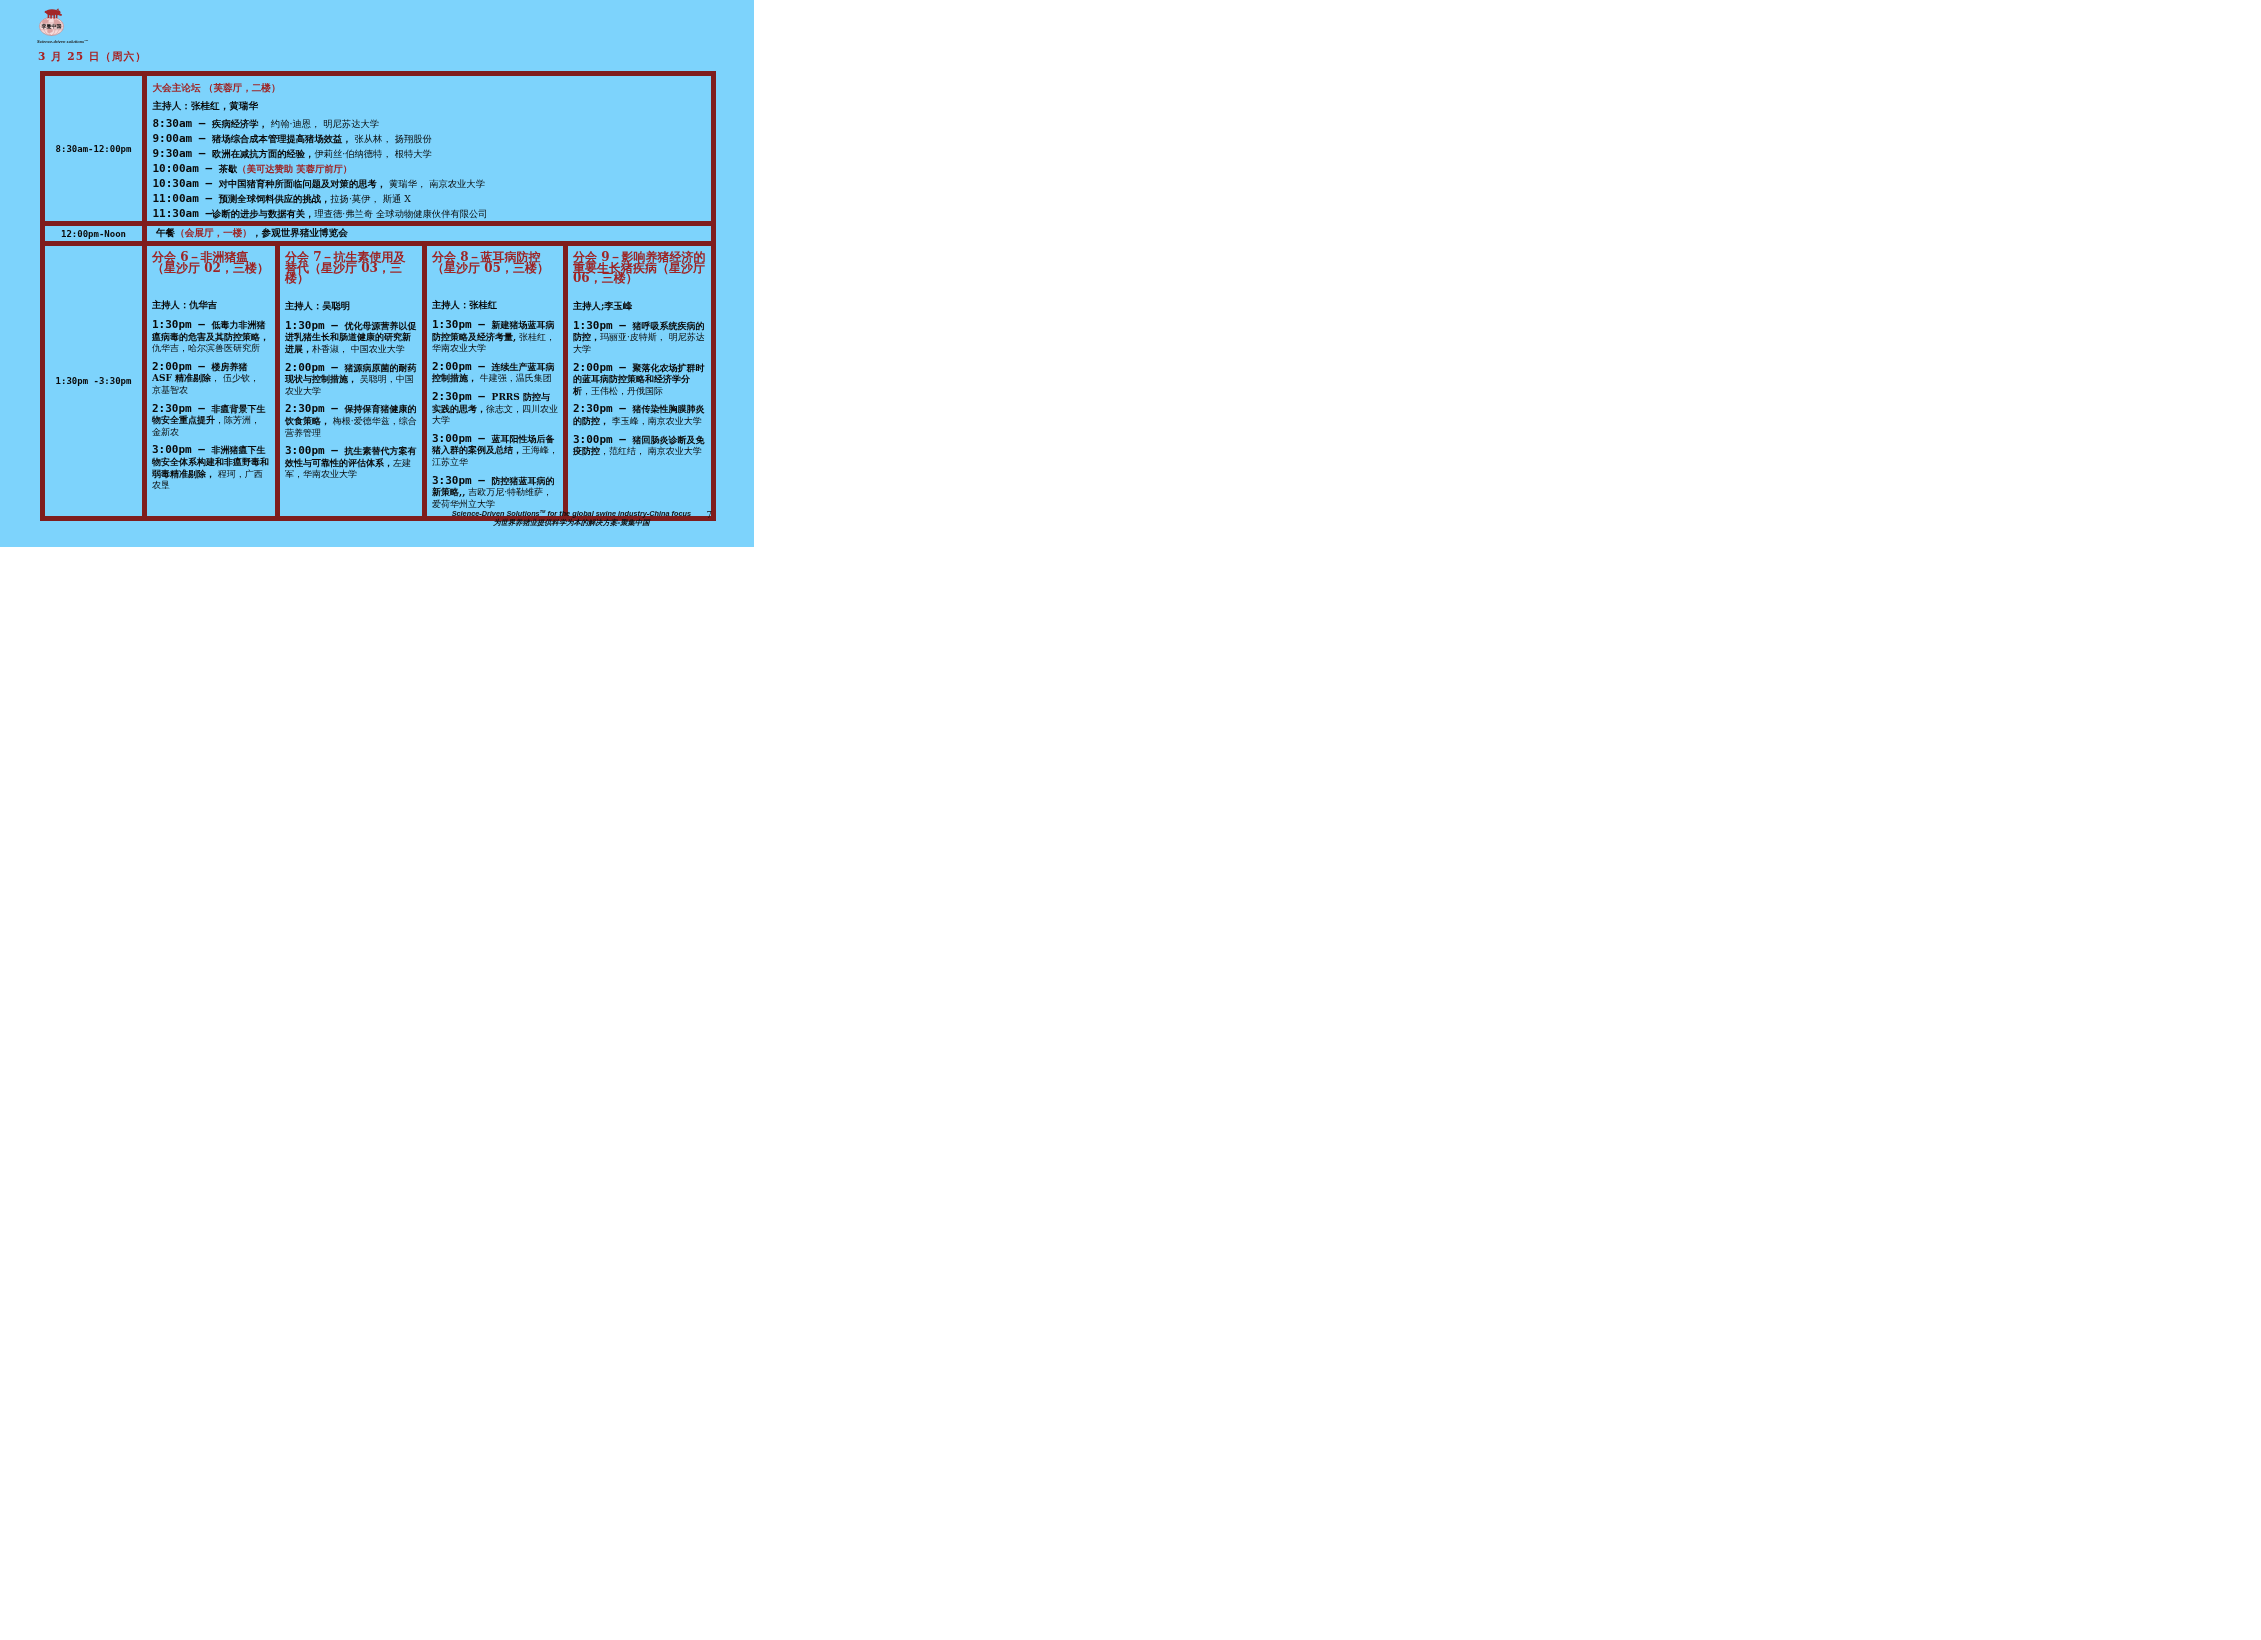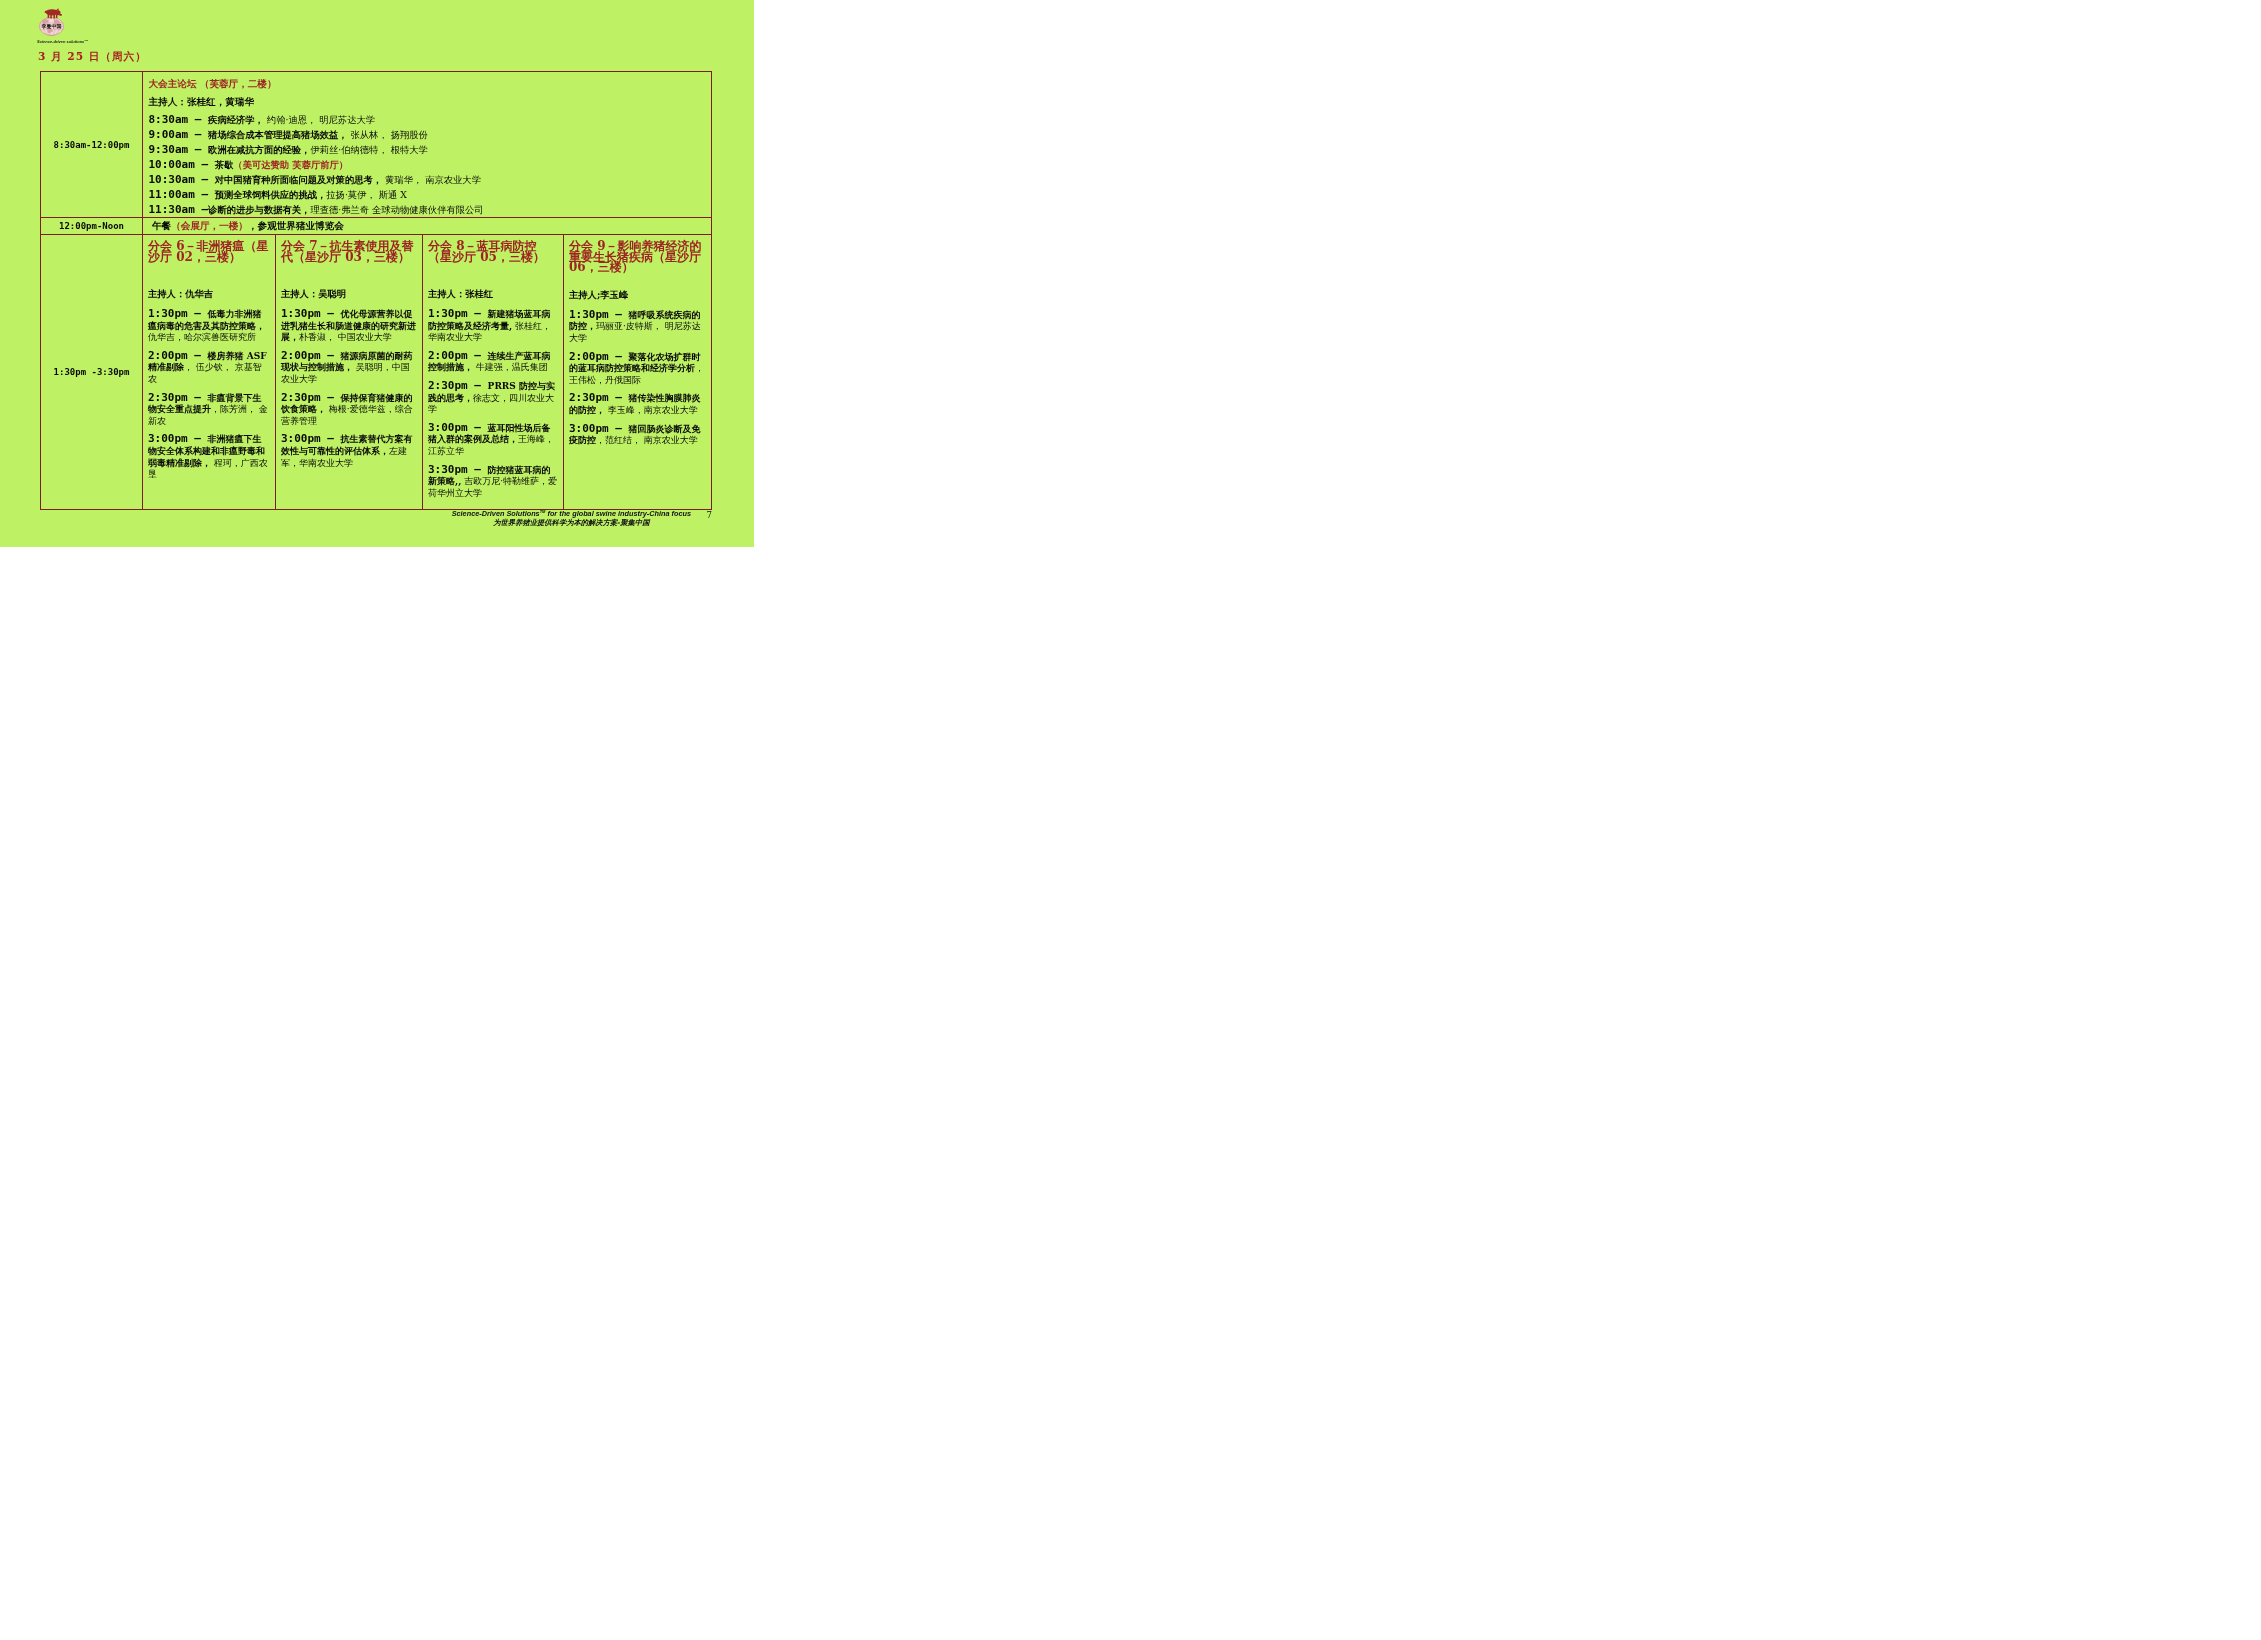--- a/index.html
+++ b/index.html
@@ -1,37 +1,37 @@
 <!DOCTYPE html>
 <html style="font-size:8px"><head>
 <meta charset="utf-8">
 <style>
   html,body { margin:0; padding:0; background:#ffffff; }
   .page {
-    position:relative; width:754px; height:547px; background:#bef264;
+    position:relative; width:754px; height:547px; background:#7dd3fc;
     font-family:"DejaVu Serif","Liberation Serif",serif; color:#0a0a0a; overflow:hidden;
   }
   
   .logo { position:absolute; left:37px; top:6px; width:76px; }
   .logo-tagline {
     font-family:"Liberation Sans",sans-serif; font-style:italic; font-weight:bold;
     font-size:4px; color:#222; margin-top:0; letter-spacing:0;
   }
   .logo-tagline sup { font-size:2.5px; }
   
   .date-title {
     position:absolute; left:38px; top:50px; margin:0;
     font-size:10.6px; font-weight:bold; color:#a81e1e; letter-spacing:1px;
   }
   
   table.schedule {
     position:absolute; left:40px; top:71px; width:671px;
     border-collapse:collapse; table-layout:fixed;
   }
-  table.schedule td { border:1px solid #7f1d1d; vertical-align:top; }
+  table.schedule td { border:5px solid #7f1d1d; vertical-align:top; }
   tr.row-morning { height:142px; }
   tr.row-lunch   { height:17px;margin-top:13px; }
   tr.row-pm      { height:275px; }
   tr.row-morning td, tr.row-lunch td { border-bottom-width:1.5px; }
   .time-cell {
     text-align:center; vertical-align:middle !important;
     font-family:"DejaVu Sans Mono","Liberation Mono",monospace;
     font-weight:bold; font-size:9px; white-space:nowrap;
   }
   

